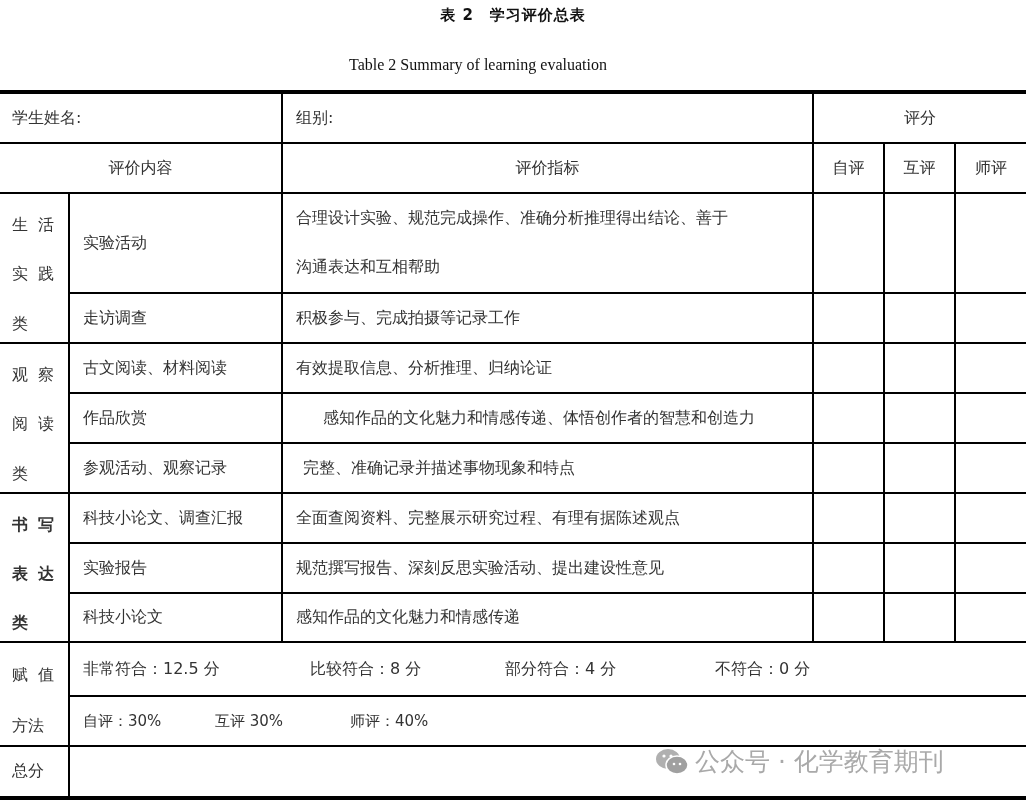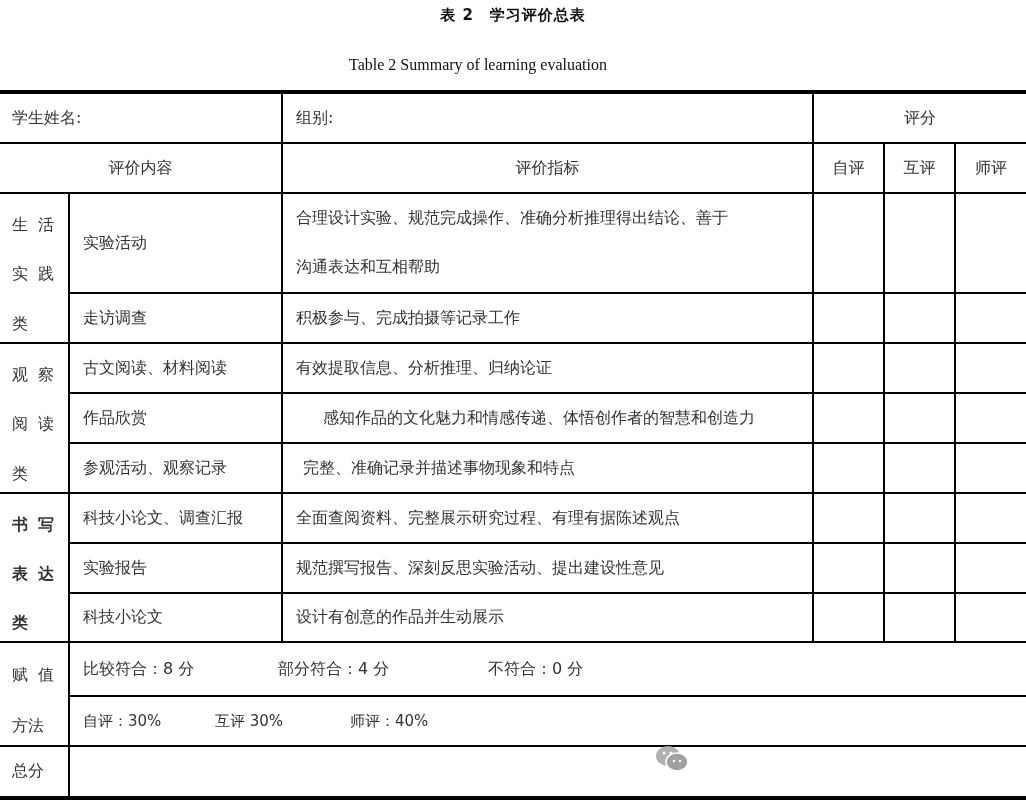--- a/index.html
+++ b/index.html
@@ -131,28 +131,29 @@
 <div class="cell left" style="left:70px;top:544px;width:211px;height:48px;">
   <span>实验报告</span>
 </div>
 <div class="cell left" style="left:283px;top:544px;width:529px;height:48px;">
   <span>规范撰写报告、深刻反思实验活动、提出建设性意见</span>
 </div>
 <div class="cell left" style="left:70px;top:594px;width:211px;height:47px;">
   <span>科技小论文</span>
 </div>
 <div class="cell left" style="left:283px;top:594px;width:529px;height:47px;">
-  <span>设计有创意的作品并生动展示</span>
+  <span>感知作品的文化魅力和情感传递</span>
 </div>
 
 <div class="cell cat" style="left:0;top:643px;width:68px;height:102px;justify-content:space-around;">
   <span>赋值</span>
   <span style="letter-spacing:0;">方法</span>
 </div>
 <div class="cell left" style="left:70px;top:643px;width:956px;height:52px;">
+  <span class="score-item" style="width:227px;">非常符合：12.5 分</span>
   <span class="score-item" style="width:195px;">比较符合：8 分</span>
   <span class="score-item" style="width:210px;">部分符合：4 分</span>
   <span class="score-item">不符合：0 分</span>
 </div>
 <div class="cell left" style="left:70px;top:697px;width:956px;height:48px;font-size:15px;">
   <span class="score-item" style="width:132px;">自评：30%</span>
   <span class="score-item" style="width:135px;">互评 30%</span>
   <span class="score-item">师评：40%</span>
 </div>
 
@@ -163,13 +164,14 @@
 
 <div class="watermark">
   <svg width="34" height="28" viewBox="0 0 34 28">
     <ellipse cx="13" cy="11" rx="12" ry="10" fill="#b0b0b0"></ellipse>
     <ellipse cx="22" cy="17" rx="11" ry="9" fill="#a0a0a0" stroke="#fff" stroke-width="1.5"></ellipse>
     <circle cx="9" cy="8" r="1.6" fill="#fff"></circle>
       <circle cx="16" cy="8" r="1.6" fill="#fff"></circle>
     <circle cx="19" cy="16" r="1.3" fill="#fff"></circle>
       <circle cx="25" cy="16" r="1.3" fill="#fff"></circle>
   </svg>
+  <span>公众号 · 化学教育期刊</span>
 </div>
 
 </body></html>

